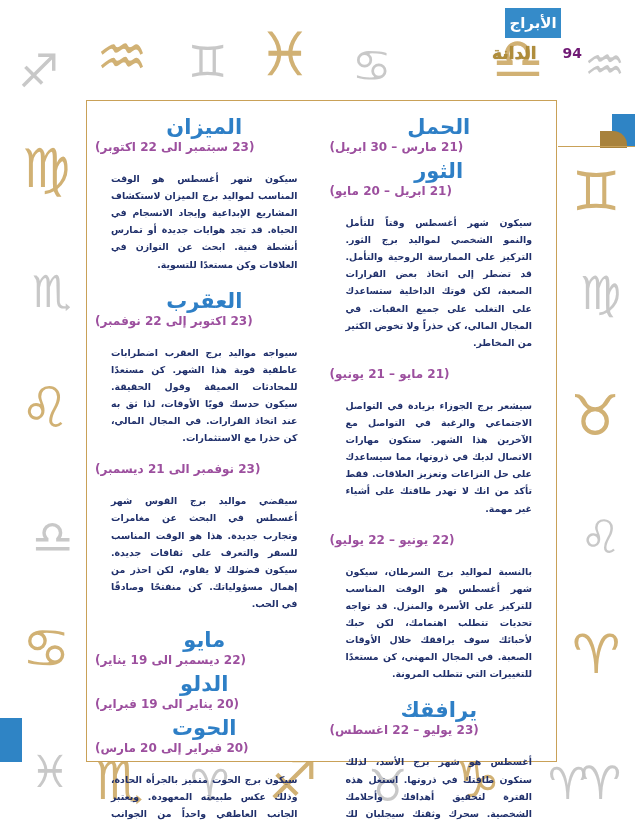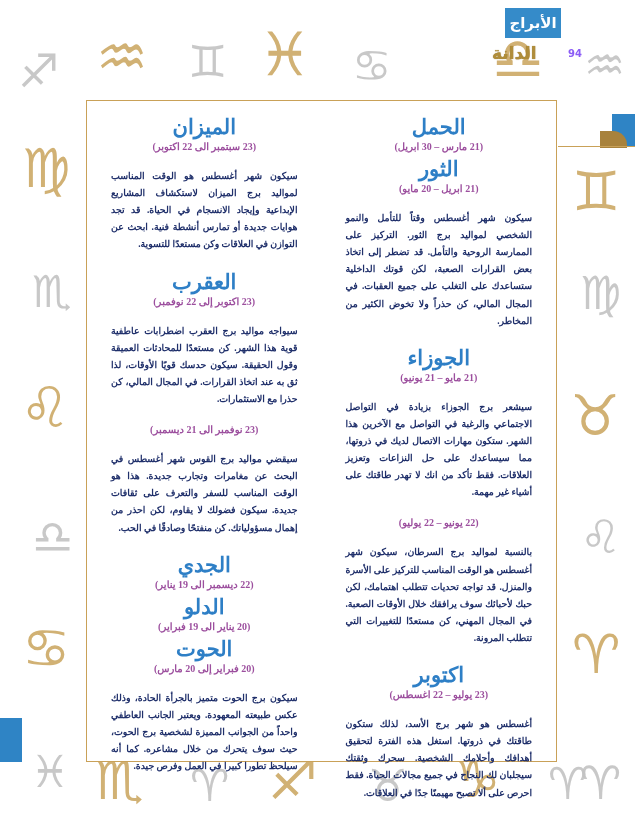--- a/index.html
+++ b/index.html
@@ -20,44 +20,44 @@
     font-size:15px;font-weight:bold;direction:rtl;
   }
   .hdr-logo-row{
     position:absolute;left:492px;top:41px;width:90px;height:24px;
     display:flex;flex-direction:row-reverse;align-items:center;justify-content:space-between;gap:0;
   }
   .logo-name{
     font-size:17px;font-weight:bold;color:#b08d3a;
     text-shadow:0 0 1px #8a6d25;letter-spacing:-1px;
   }
-  .logo-page{font-size:10px;font-weight:bold;color:#8b5cf6;}
+  .logo-page{font-size:14px;font-weight:bold;color:#701a75;}
 
   
   .tab-blue{position:absolute;left:612px;top:114px;width:23px;height:33px;background:#2f84c5;}
   .tab-gold{position:absolute;left:600px;top:131px;width:27px;height:17px;background:#a8823c;border-top-right-radius:14px;}
   .line-gold{position:absolute;left:558px;top:146px;width:77px;border-top:1.5px solid #c9a158;}
   .sq-blue{position:absolute;left:0;top:718px;width:22px;height:44px;background:#2f84c5;}
 
   
   .frame{
     position:absolute;left:86px;top:100px;width:471px;height:662px;
     border:1.5px solid #c9a158;background:#fff;box-sizing:border-box;
     padding:10px 8px 6px 8px;
   }
   .cols{display:flex;flex-direction:row;gap:16px;height:100%;}
   .col{flex:1 1 50%;min-width:0;}
 
-  .sect{margin-bottom:4px;font-family:Liberation Serif, serif;}
+  .sect{margin-bottom:4px;}
   .sect h2{
     margin:4px 0 0 0;text-align:center;
     color:#2e7fc6;font-size:21px;font-weight:bold;letter-spacing:0;
   }
   .sect .dates{
-    text-align:center;color:#9c4f9e;font-size:10px;font-weight:bold;margin:1px 0 5px 0;
+    text-align:left;color:#9c4f9e;font-size:12px;font-weight:bold;margin:1px 0 5px 0;
   }
   .sect p{
     margin:16px;color:#20306b;font-size:9.4px;font-weight:bold;
     line-height:1.82;text-align:justify;text-justify:inter-word;direction:rtl;
   }
 </style>
 </head>
 <body>
 
 <div id="page">
@@ -109,30 +109,29 @@
         <div class="sect">
           <h2>الحمل</h2>
           <div class="dates">(21 مارس – 30 ابريل)</div>
         </div>
         <div class="sect">
           <h2>الثور</h2>
           <div class="dates">(21 ابريل – 20 مايو)</div>
           <p>سيكون شهر أغسطس وقتاً للتأمل والنمو الشخصي لمواليد برج الثور. التركيز على الممارسة الروحية والتأمل. قد تضطر إلى اتخاذ بعض القرارات الصعبة، لكن قوتك الداخلية ستساعدك على التغلب على جميع العقبات. في المجال المالي، كن حذراً ولا تخوض الكثير من المخاطر.</p>
         </div>
         <div class="sect">
-          <h2>الجوزاء</h2>
           <div class="dates">(21 مايو – 21 يونيو)</div>
           <p>سيشعر برج الجوزاء بزيادة في التواصل الاجتماعي والرغبة في التواصل مع الآخرين هذا الشهر. ستكون مهارات الاتصال لديك في ذروتها، مما سيساعدك على حل النزاعات وتعزيز العلاقات. فقط تأكد من انك لا تهدر طاقتك على أشياء غير مهمة.</p>
         </div>
         <div class="sect">
           <div class="dates">(22 يونيو – 22 يوليو)</div>
           <p>بالنسبة لمواليد برج السرطان، سيكون شهر أغسطس هو الوقت المناسب للتركيز على الأسرة والمنزل. قد تواجه تحديات تتطلب اهتمامك، لكن حبك لأحبائك سوف يرافقك خلال الأوقات الصعبة. في المجال المهني، كن مستعدًا للتغييرات التي تتطلب المرونة.</p>
         </div>
         <div class="sect">
-          <h2>اكتوبر</h2>
+          <h2>يرافقك</h2>
           <div class="dates">(23 يوليو – 22 اغسطس)</div>
           <p>أغسطس هو شهر برج الأسد، لذلك ستكون طاقتك في ذروتها. استغل هذه الفترة لتحقيق أهدافك وأحلامك الشخصية. سحرك وثقتك سيجلبان لك النجاح في جميع مجالات الحياة. فقط احرص على ألا تصبح مهيمنًا جدًا في العلاقات.</p>
         </div>
 
       </div>
 
       <div class="col">
         <div class="sect">
           <h2>الميزان</h2>
           <div class="dates">(23 سبتمبر الى 22 اكتوبر)</div>
@@ -141,21 +140,21 @@
         <div class="sect">
           <h2>العقرب</h2>
           <div class="dates">(23 اكتوبر إلى 22 نوفمبر)</div>
           <p>سيواجه مواليد برج العقرب اضطرابات عاطفية قوية هذا الشهر. كن مستعدًا للمحادثات العميقة وقول الحقيقة. سيكون حدسك قويًا الأوقات، لذا ثق به عند اتخاذ القرارات. في المجال المالي، كن حذرا مع الاستثمارات.</p>
         </div>
         <div class="sect">
           <div class="dates">(23 نوفمبر الى 21 ديسمبر)</div>
           <p>سيقضي مواليد برج القوس شهر أغسطس في البحث عن مغامرات وتجارب جديدة. هذا هو الوقت المناسب للسفر والتعرف على ثقافات جديدة. سيكون فضولك لا يقاوم، لكن احذر من إهمال مسؤولياتك. كن منفتحًا وصادقًا في الحب.</p>
         </div>
         <div class="sect">
-          <h2>الجدي</h2>
+          <h2>مايو</h2>
           <div class="dates">(22 ديسمبر الى 19 يناير)</div>
         </div>
         <div class="sect">
           <h2>الدلو</h2>
           <div class="dates">(20 يناير الى 19 فبراير)</div>
         </div>
         <div class="sect">
           <h2>الحوت</h2>
           <div class="dates">(20 فبراير إلى 20 مارس)</div>
           <p>سيكون برج الحوت متميز بالجرأة الحادة، وذلك عكس طبيعته المعهودة. ويعتبر الجانب العاطفي واحداً من الجوانب المميزة لشخصية برج الحوت، حيث سوف يتحرك من خلال مشاعره. كما أنه سيلحظ تطورا كبيرا في العمل وفرص جيدة.</p>

